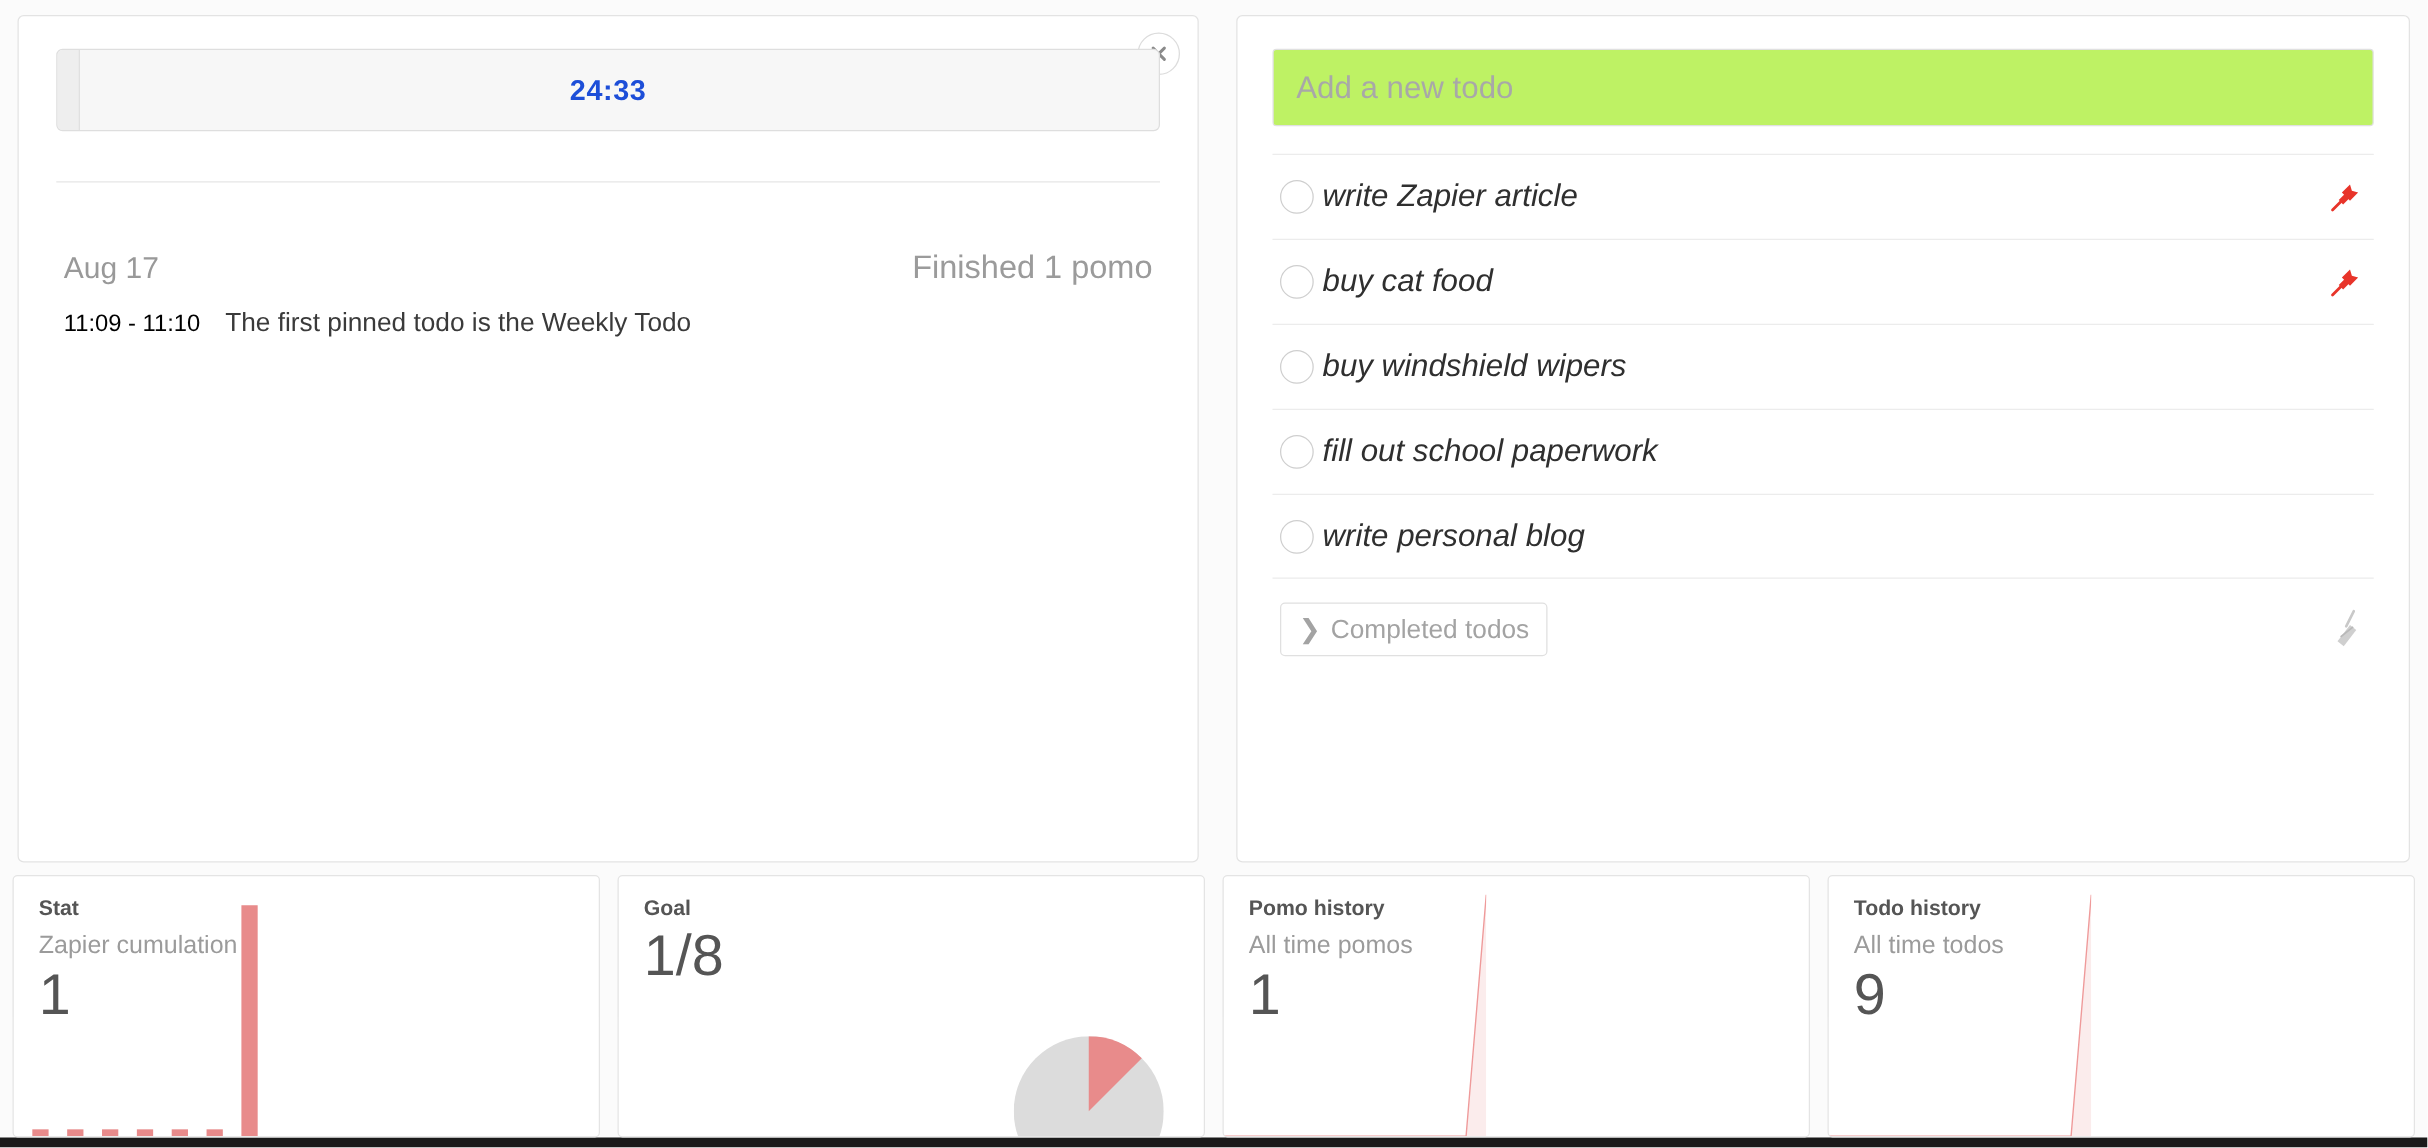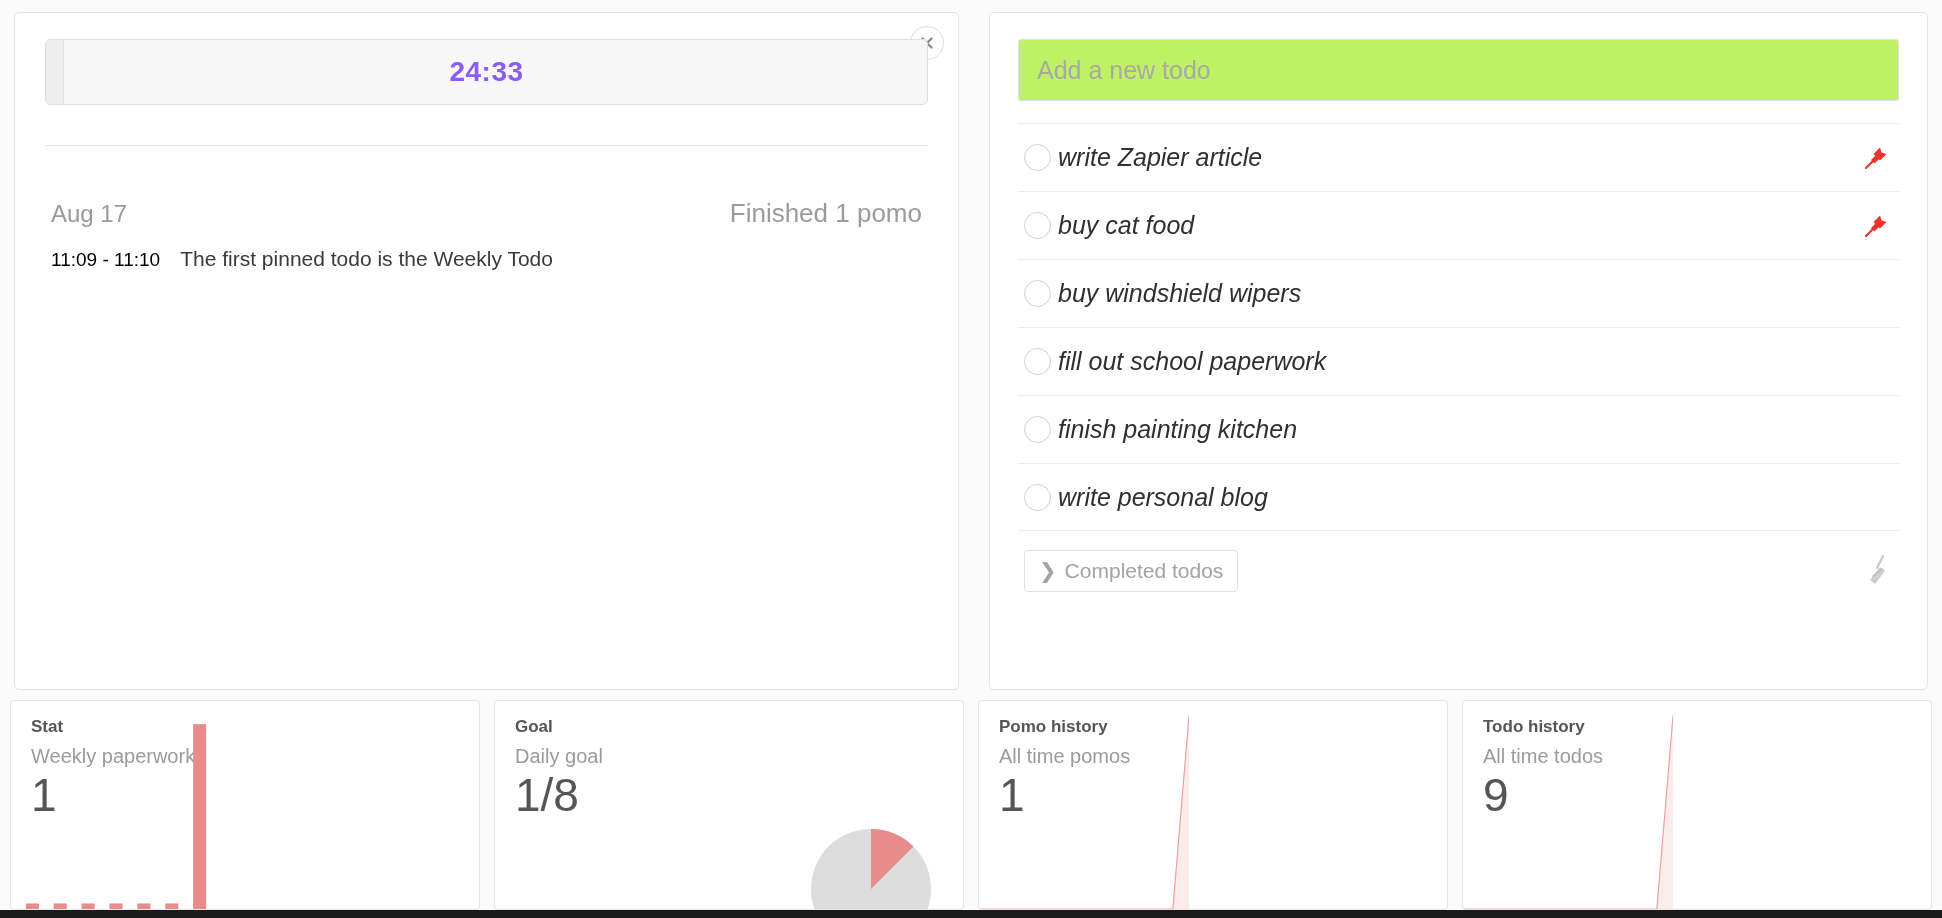--- a/index.html
+++ b/index.html
@@ -46,23 +46,23 @@
   }
   .timer-progress {
     position: absolute;
     left: 0; top: 0; bottom: 0;
     width: 9px;
     background: #eeeeee;
     border-right: 1px solid #e0e0e0;
   }
   .timer-text {
     position: relative;
-    font-size: 28px;
+    font-size: 23px;
     font-weight: bold;
-    color: #8b5cf6;
+    color: #1d4ed8;
     letter-spacing: 0.5px;
   }
   .timer-divider {
     margin-top: 40px;
     border-top: 1px solid #e6e6e6;
   }
   .history-head {
     display: flex;
     justify-content: space-between;
     align-items: baseline;
@@ -257,29 +257,20 @@
             <span class="todo-label">buy windshield wipers</span>
             <span class="pin-icon hidden"><svg width="30" height="30" viewBox="0 0 30 30" aria-hidden="true">
                 <path d="M5 25 L12 18" stroke="#e8342a" stroke-width="2.2" stroke-linecap="round"></path>
                 <path d="M12.5 11 L19 4.5 L20.5 9.5 L25.5 11 L19 17.5 Z" fill="#e8342a"></path>
                 <path d="M10 17 L17 10 L20.5 13.5 L13.5 20.5 Z" fill="#e8342a"></path>
               </svg></span>
           </div>
           <div class="todo-item">
             <span class="todo-check"></span>
             <span class="todo-label">fill out school paperwork</span>
-            <span class="pin-icon hidden"><svg width="30" height="30" viewBox="0 0 30 30" aria-hidden="true">
-                <path d="M5 25 L12 18" stroke="#e8342a" stroke-width="2.2" stroke-linecap="round"></path>
-                <path d="M12.5 11 L19 4.5 L20.5 9.5 L25.5 11 L19 17.5 Z" fill="#e8342a"></path>
-                <path d="M10 17 L17 10 L20.5 13.5 L13.5 20.5 Z" fill="#e8342a"></path>
-              </svg></span>
-          </div>
-          <div class="todo-item">
-            <span class="todo-check"></span>
-            <span class="todo-label">finish painting kitchen</span>
             <span class="pin-icon hidden"><svg width="30" height="30" viewBox="0 0 30 30" aria-hidden="true">
                 <path d="M5 25 L12 18" stroke="#e8342a" stroke-width="2.2" stroke-linecap="round"></path>
                 <path d="M12.5 11 L19 4.5 L20.5 9.5 L25.5 11 L19 17.5 Z" fill="#e8342a"></path>
                 <path d="M10 17 L17 10 L20.5 13.5 L13.5 20.5 Z" fill="#e8342a"></path>
               </svg></span>
           </div>
           <div class="todo-item">
             <span class="todo-check"></span>
             <span class="todo-label">write personal blog</span>
             <span class="pin-icon hidden"><svg width="30" height="30" viewBox="0 0 30 30" aria-hidden="true">
@@ -311,30 +302,29 @@
         <svg class="card-viz" viewBox="0 0 100 100" preserveAspectRatio="none">
           <rect x="7.075" y="97.36" width="6.2" height="2.6399999999999997" fill="#e88b8b"></rect>
           <rect x="20.35" y="97.36" width="6.2" height="2.6399999999999997" fill="#e88b8b"></rect>
           <rect x="33.625" y="97.36" width="6.2" height="2.6399999999999997" fill="#e88b8b"></rect>
           <rect x="46.900000000000006" y="97.36" width="6.2" height="2.6399999999999997" fill="#e88b8b"></rect>
           <rect x="60.175000000000004" y="97.36" width="6.2" height="2.6399999999999997" fill="#e88b8b"></rect>
           <rect x="73.45" y="97.36" width="6.2" height="2.6399999999999997" fill="#e88b8b"></rect>
           <rect x="86.72500000000001" y="12" width="6.2" height="88" fill="#e88b8b"></rect>
         </svg>
         <div class="card-title">Stat</div>
-        <div class="card-sub">Weekly paperwork</div>
+        <div class="card-sub">Zapier cumulation</div>
         <div class="card-value">1</div>
       </div>
       <div class="stat-card">
         <svg class="card-viz pie" viewBox="0 0 100 100">
           <circle cx="50" cy="50" r="50" fill="#dcdcdc"></circle>
           <path d="M50 50 L50 0 A50 50 0 0 1 85.36 14.64 Z" fill="#e88b8b"></path>
         </svg>
         <div class="card-title">Goal</div>
-        <div class="card-sub">Daily goal</div>
         <div class="card-value">1/8</div>
       </div>
       <div class="stat-card">
         <svg class="card-viz" viewBox="0 0 100 100" preserveAspectRatio="none">
           <polygon points="0,100 0.00,100.00 7.69,100.00 15.38,100.00 23.08,100.00 30.77,100.00 38.46,100.00 46.15,100.00 53.85,100.00 61.54,100.00 69.23,100.00 76.92,100.00 84.62,100.00 92.31,100.00 100.00,8.00 100,100" fill="#e88b8b" opacity="0.16"></polygon>
           <polyline points="0.00,100.00 7.69,100.00 15.38,100.00 23.08,100.00 30.77,100.00 38.46,100.00 46.15,100.00 53.85,100.00 61.54,100.00 69.23,100.00 76.92,100.00 84.62,100.00 92.31,100.00 100.00,8.00" fill="none" stroke="#ef9a9a" stroke-width="1.1" vector-effect="non-scaling-stroke"></polyline>
         </svg>
         <div class="card-title">Pomo history</div>
         <div class="card-sub">All time pomos</div>
         <div class="card-value">1</div>

